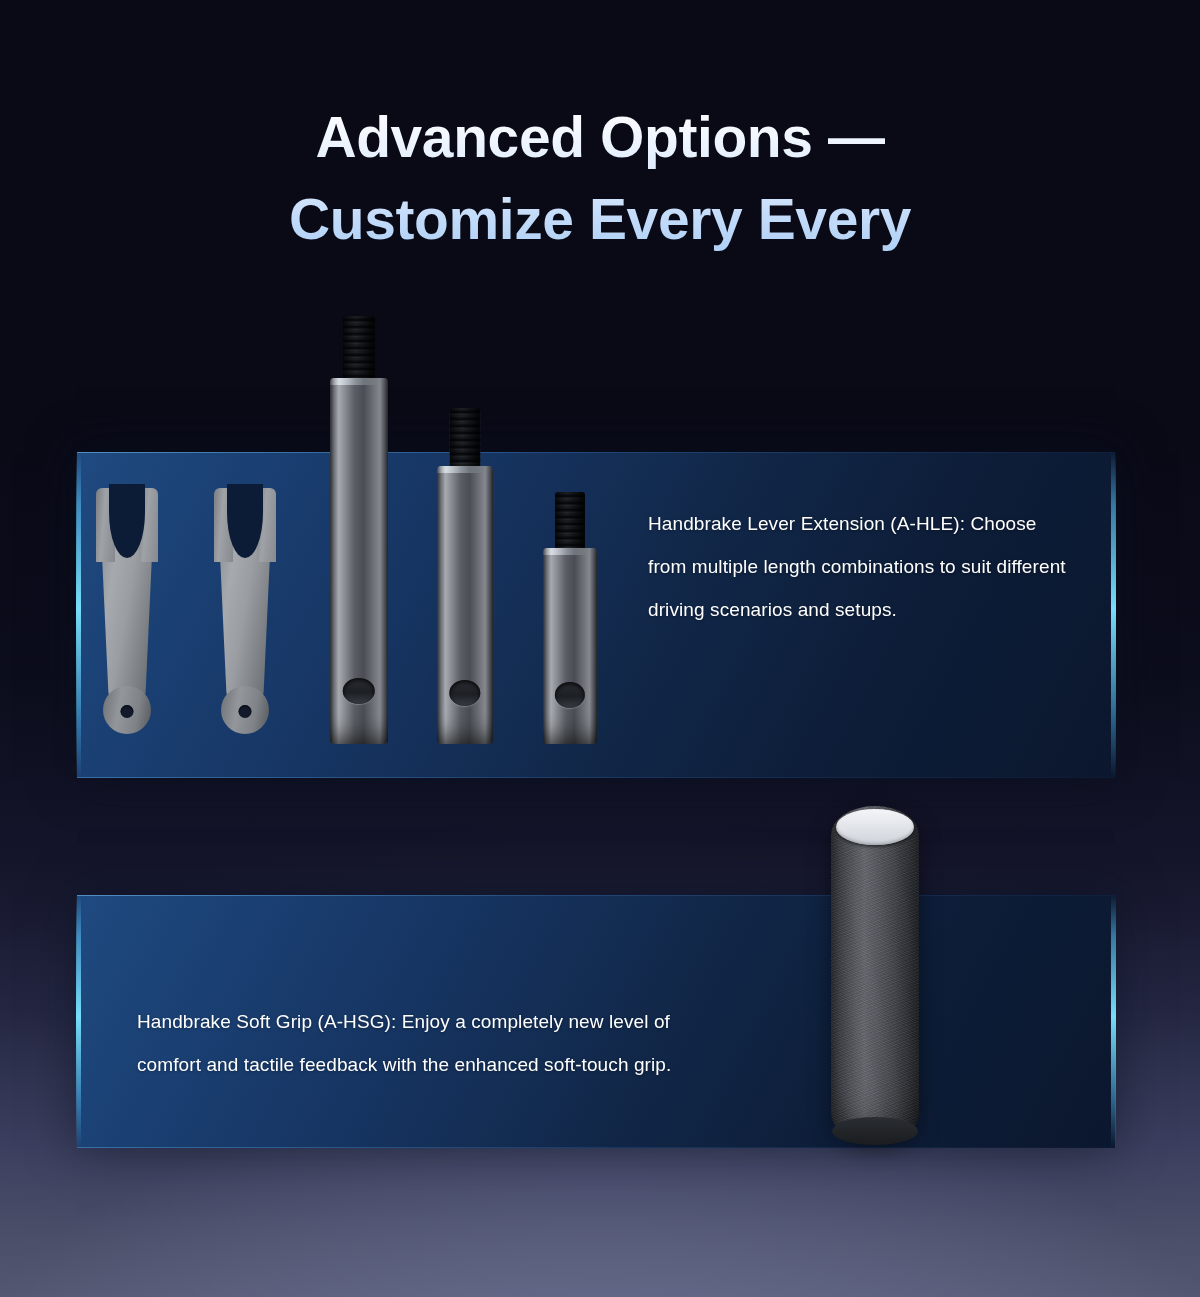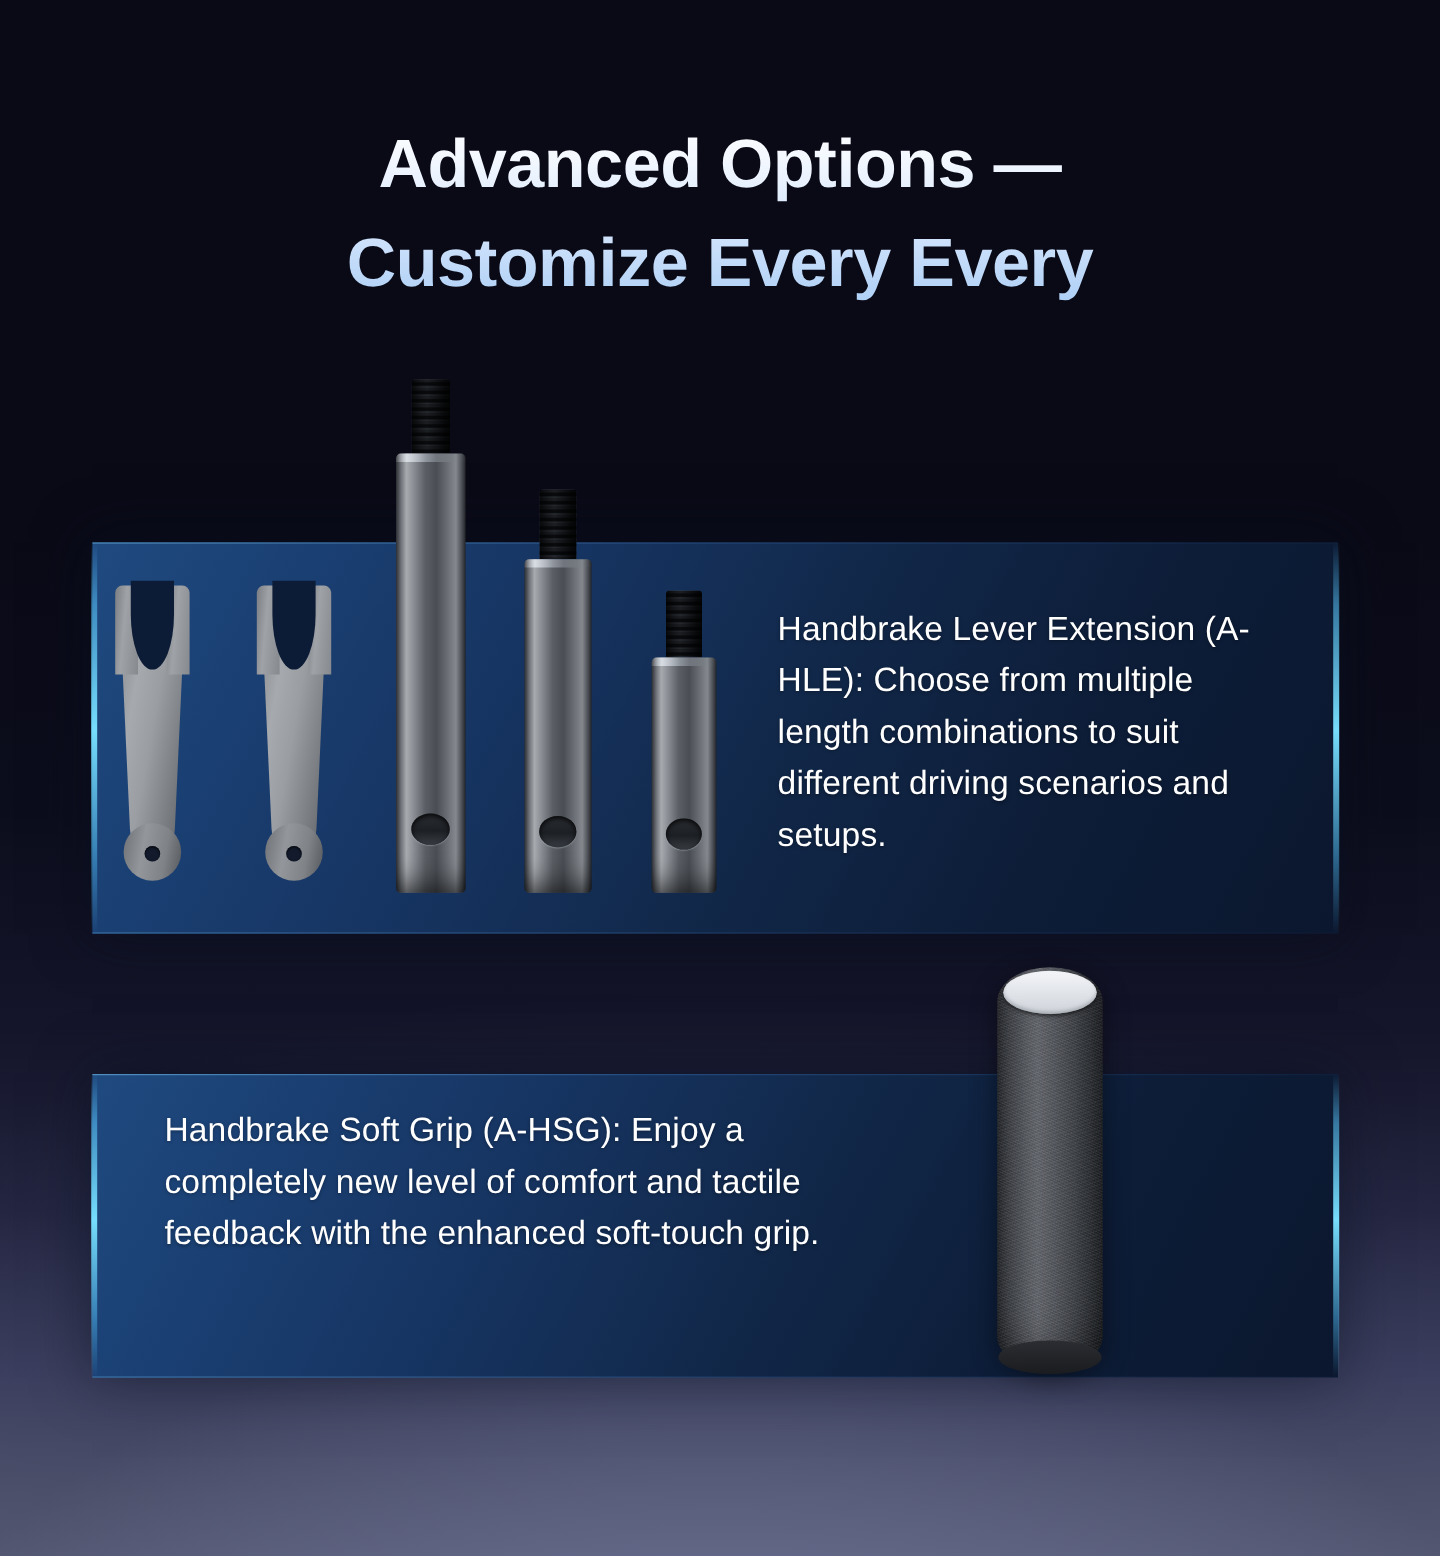--- a/index.html
+++ b/index.html
@@ -86,28 +86,28 @@
     background: linear-gradient(90deg, rgba(90,170,225,0.45), rgba(55,105,175,0.22) 55%, rgba(30,60,120,0.06));
   }
 
   #panel-hle { left: 77px;  top: 452px; width: 1038px; height: 326px; }
   #panel-hsg { left: 77px;  top: 895px; width: 1038px; height: 253px; }
 
   
   .copy {
     position: absolute;
     color: #ffffff;
-    font-size: 28px;
+    font-size: 19px;
     line-height: 43px;
     letter-spacing: 0.1px;
     white-space: pre-line;
     text-shadow: 0 1px 3px rgba(0,0,0,0.35);
   }
   #copy-hle { left: 648px; top: 502px; width: 430px; }
-  #copy-hsg { left: 137px; top: 920px; width: 560px; }
+  #copy-hsg { left: 137px; top: 1000px; width: 560px; }
 
   
   .art { position: absolute; pointer-events: none; }
 
   
   .fork { position: absolute; }
   .fork .blade {
     position: absolute;
     left: 0; top: 34px;
     width: 100%;

